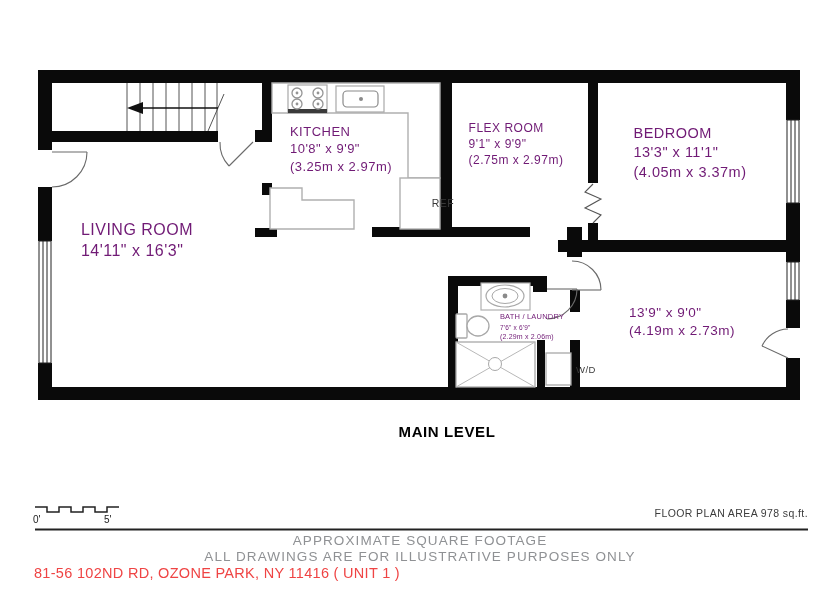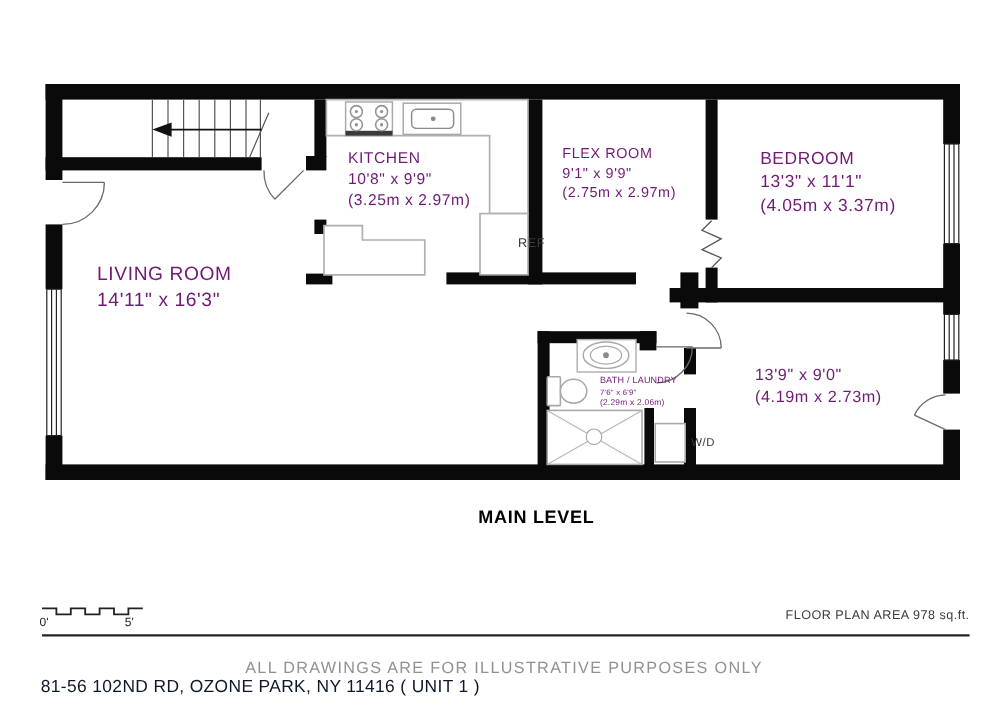--- a/index.html
+++ b/index.html
@@ -20,21 +20,21 @@
   .lbl-bath .metric-line{font-size:7px;}
   .appliance-label{position:absolute;transform:translate(-50%,-50%);color:#3a3a3a;
                    letter-spacing:0.5px;white-space:nowrap;}
   .main-level{position:absolute;transform:translate(-50%,-50%);font-weight:bold;
               font-size:15px;color:#000;letter-spacing:0.6px;white-space:nowrap;}
   .scale-label{position:absolute;font-size:10px;color:#222;}
   .area-note{position:absolute;right:32px;top:507px;font-size:10.5px;color:#3c3c3c;
              letter-spacing:0.4px;}
   .disclaimer{position:absolute;left:0;width:840px;text-align:center;color:#8f9194;
               font-size:13.5px;letter-spacing:1.1px;}
-  .address{position:absolute;left:34px;top:565px;font-size:14.5px;color:#0f172a;
+  .address{position:absolute;left:34px;top:565px;font-size:14.5px;color:#ef4444;
            letter-spacing:0.3px;font-weight:500;}
 </style>
 </head>
 <body>
 
 <div id="stage">
 
   <svg id="plan-svg" width="840" height="593" viewBox="0 0 840 593">
 
     <g fill="#0a0a0a">
@@ -208,16 +208,17 @@
 
   <div class="appliance-label" style="left:420px;top:203px;font-size:10.5px;margin-left:23px;">REF</div>
   <div class="appliance-label" style="left:558px;top:369px;font-size:9.5px;margin-left:28px;">W/D</div>
 
   <div class="main-level" style="left:447px;top:431px;">MAIN LEVEL</div>
 
   <div class="scale-label" style="left:33px;top:514px;">0'</div>
   <div class="scale-label" style="left:104px;top:514px;">5'</div>
 
   <div class="area-note">FLOOR PLAN AREA 978 sq.ft.</div>
+  <div class="disclaimer" style="top:533px;">APPROXIMATE SQUARE FOOTAGE</div>
   <div class="disclaimer" style="top:549px;">ALL DRAWINGS ARE FOR ILLUSTRATIVE PURPOSES ONLY</div>
   <div class="address">81-56 102ND RD, OZONE PARK, NY 11416 ( UNIT 1 )</div>
 
 </div>
 
 </body></html>

